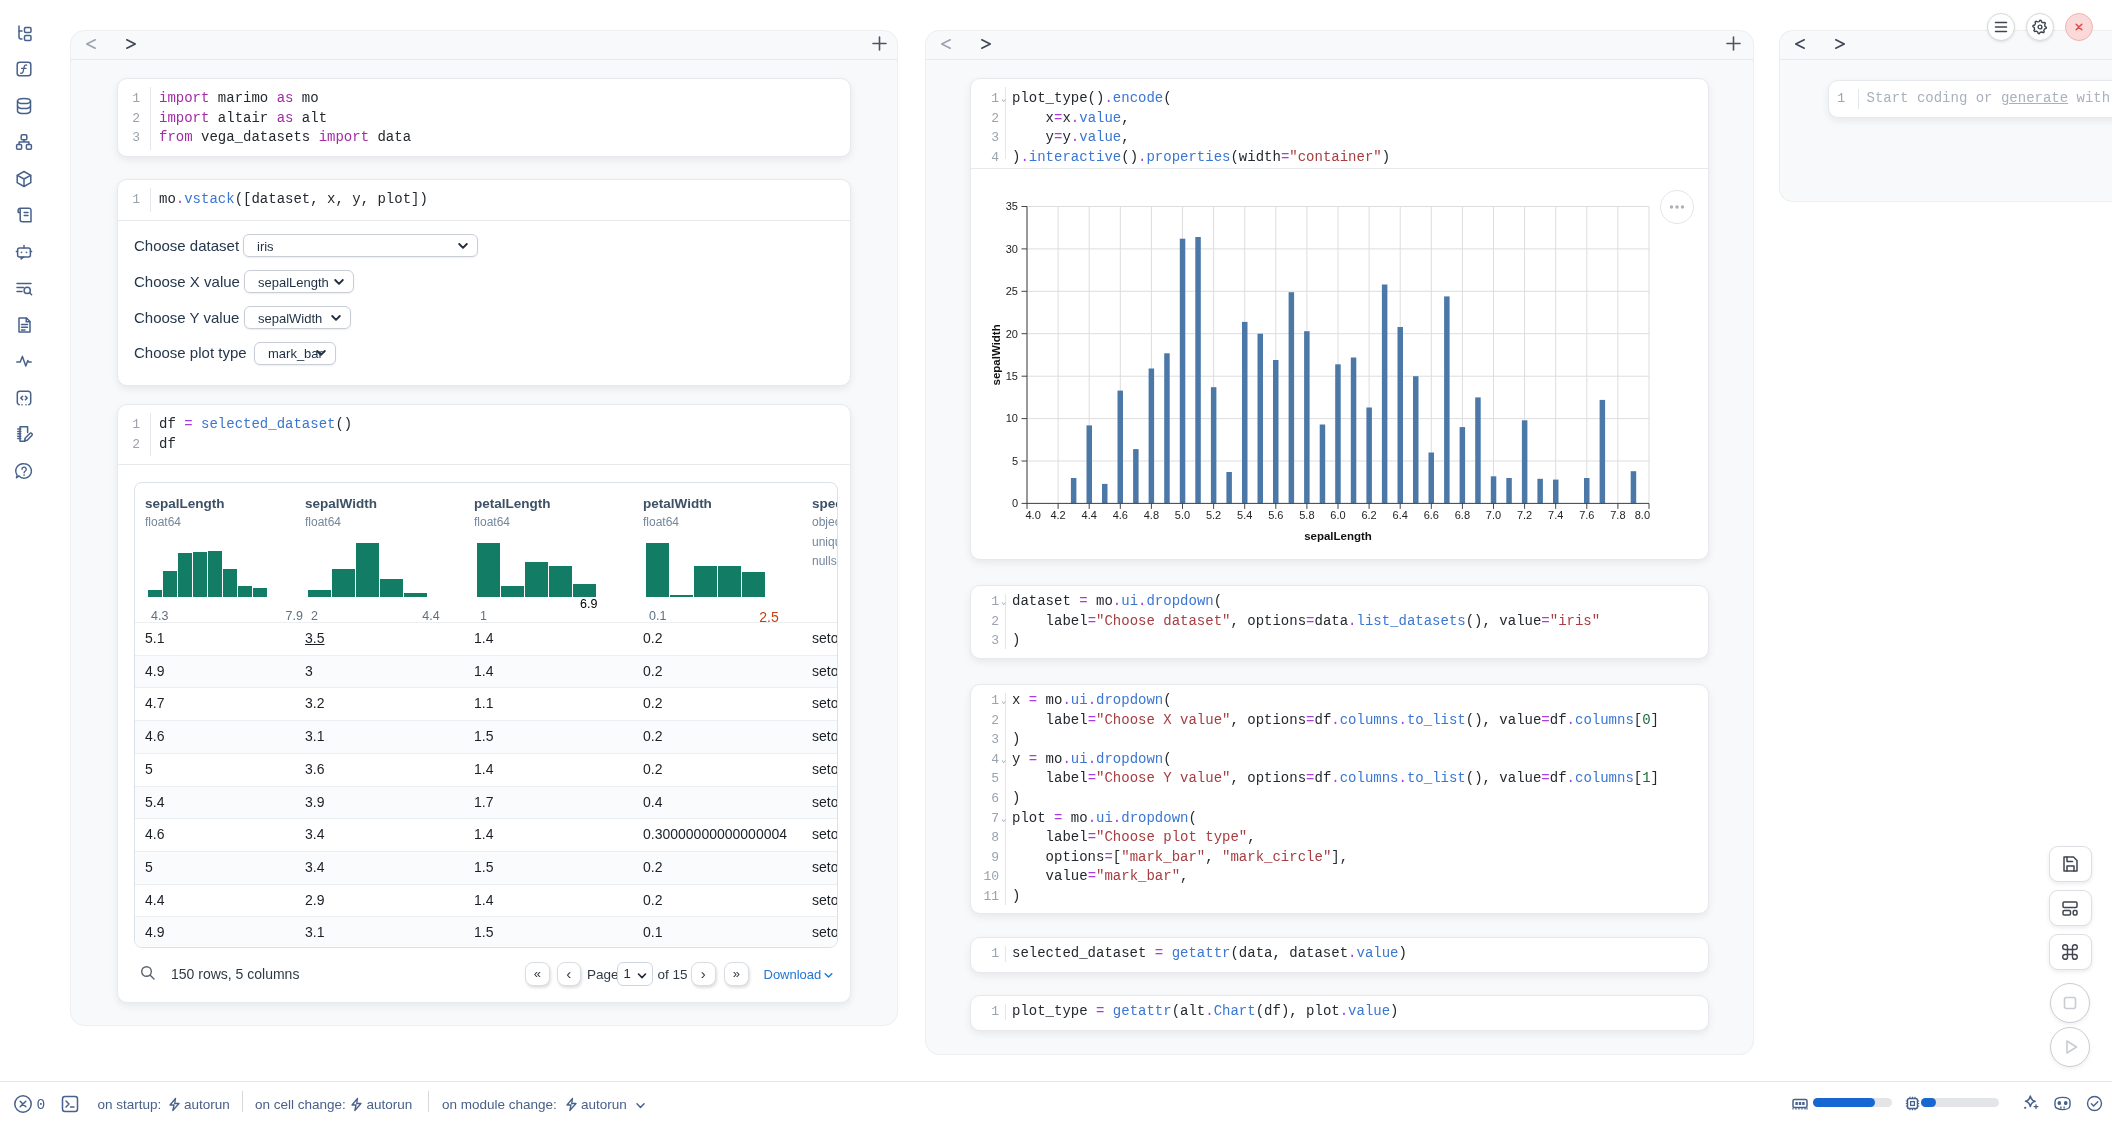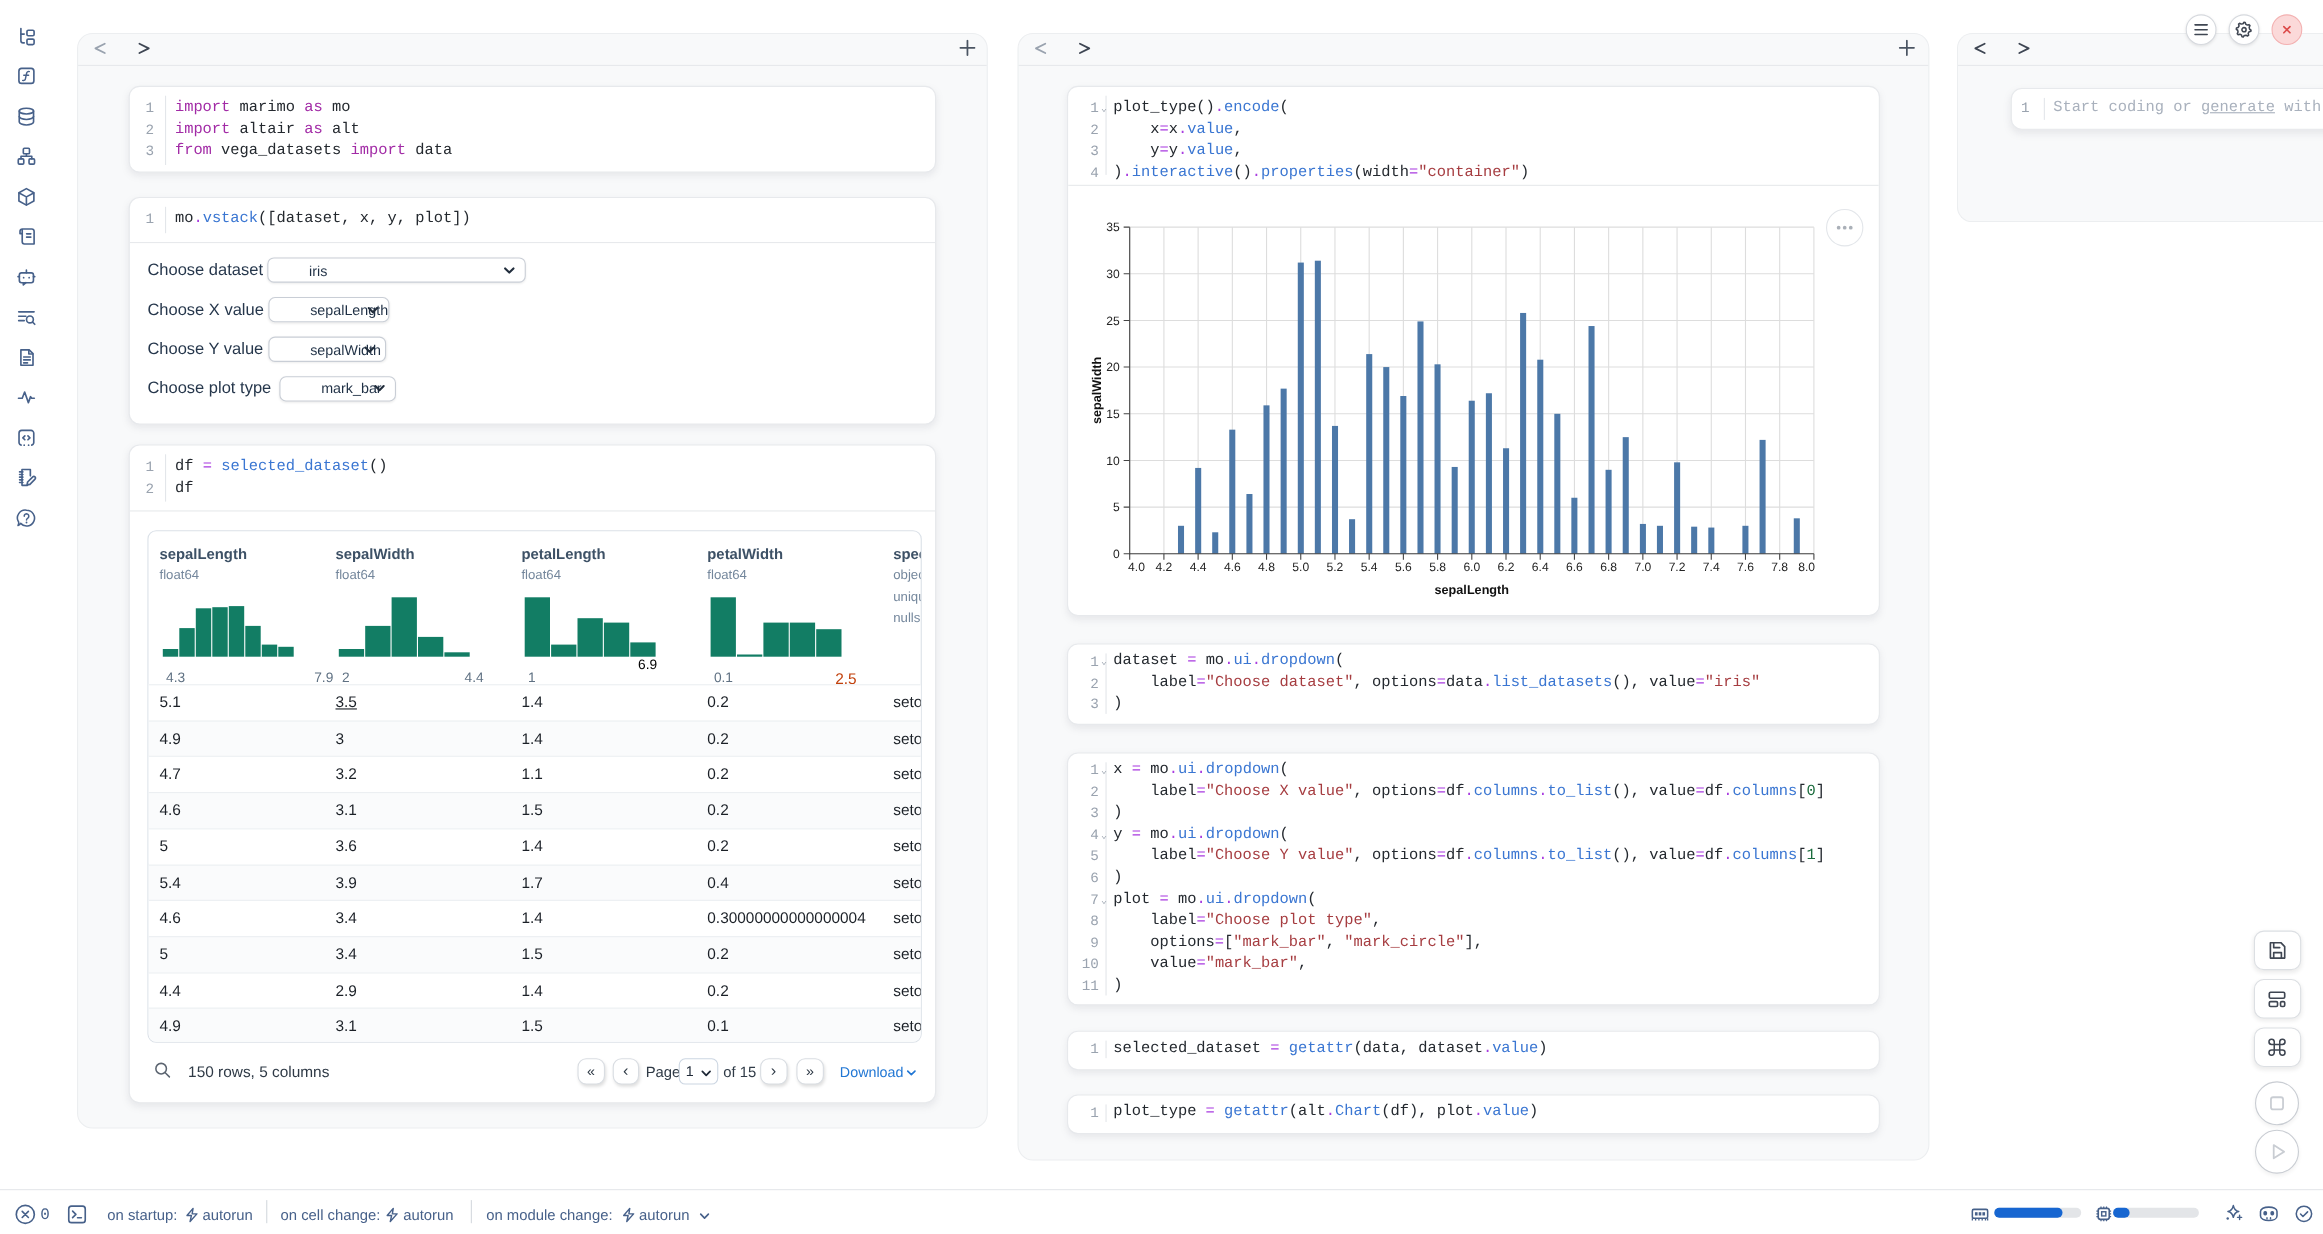--- a/index.html
+++ b/index.html
@@ -18,21 +18,21 @@
 .ln{position:absolute;left:0;top:0;width:28px;text-align:right;color:#9aa3af;
  font-size:13px;}
 .fold{position:absolute;left:30px;top:1px;width:10px;color:#9aa3af;font-size:9px;}
 .vsep{position:absolute;left:34px;top:8px;bottom:8px;width:0;border-left:1px solid #e3e6ea;}
 .k{color:#a22ba6;} .o{color:#a93ce0;} .f{color:#3a76d2;} .s{color:#a63d41;}
 .n{color:#1a6b3c;}
 .code .cl{color:#24292f;}
 .divider{position:absolute;left:0;right:0;height:0;border-top:1px solid #e7e9ec;}
 .selbox{position:absolute;background:#fff;border:1px solid #c9ced6;border-radius:6px;
  box-shadow:0 1px 2px rgba(0,0,0,.07);font-size:13px;color:#1f3045;}
-.selbox span{position:absolute;left:13px;top:50%;transform:translateY(-50%);margin-left:24px;}
+.selbox span{position:absolute;left:13px;top:50%;transform:translateY(-50%);}
 .selchev{position:absolute;right:8px;top:50%;transform:translateY(-50%);}
 .lbl{position:absolute;font-size:15px;color:#26374c;}
 .ghost{color:#a9b1bd;}
 .g1 .ln{width:22px;}
 .g1 .vsep{left:31.5px;}
 .g3 .ln{width:16px;}
 .g3 .vsep{left:29px;}
 .g3 .cl{padding-left:37.5px;}
 </style></head>
 <body>
@@ -165,21 +165,21 @@
       </svg>
     </div>
     <div class="lbl" style="left:16px;top:128.5px;">Choose Y value</div>
     <div class="selbox" style="left:126px;top:126px;width:107px;height:23px;">
       <span>sepalWidth</span>
       <svg class="selchev" width="12" height="12" viewBox="0 0 12 12" fill="none">
         <path d="M2.2 4 L6 7.8 L9.8 4" stroke="#222e3d" stroke-width="1.9" stroke-linecap="round" stroke-linejoin="round"></path>
       </svg>
     </div>
     <div class="lbl" style="left:16px;top:164px;">Choose plot type</div>
-    <div class="selbox" style="left:136px;top:161.5px;width:106px;height:23px;">
+    <div class="selbox" style="left:136px;top:161.5px;width:82px;height:23px;">
       <span>mark_bar</span>
       <svg class="selchev" width="12" height="12" viewBox="0 0 12 12" fill="none">
         <path d="M2.2 4 L6 7.8 L9.8 4" stroke="#222e3d" stroke-width="1.9" stroke-linecap="round" stroke-linejoin="round"></path>
       </svg>
     </div>
   </div>
 <div class="cell g1" style="left:117px;top:404px;width:734px;height:599px;">
     <div class="code"><div class="vsep"></div><span class="cl"><span class="ln">1</span>df <span class="o">=</span> <span class="f">selected_dataset</span>()</span><span class="cl"><span class="ln">2</span>df</span></div>
     <div class="divider" style="top:59px;"></div>
     <div class="abs" style="left:16px;top:77px;width:704px;height:466px;border:1px solid #dbe1e8;border-radius:8px;background:#fff;overflow:hidden;">

